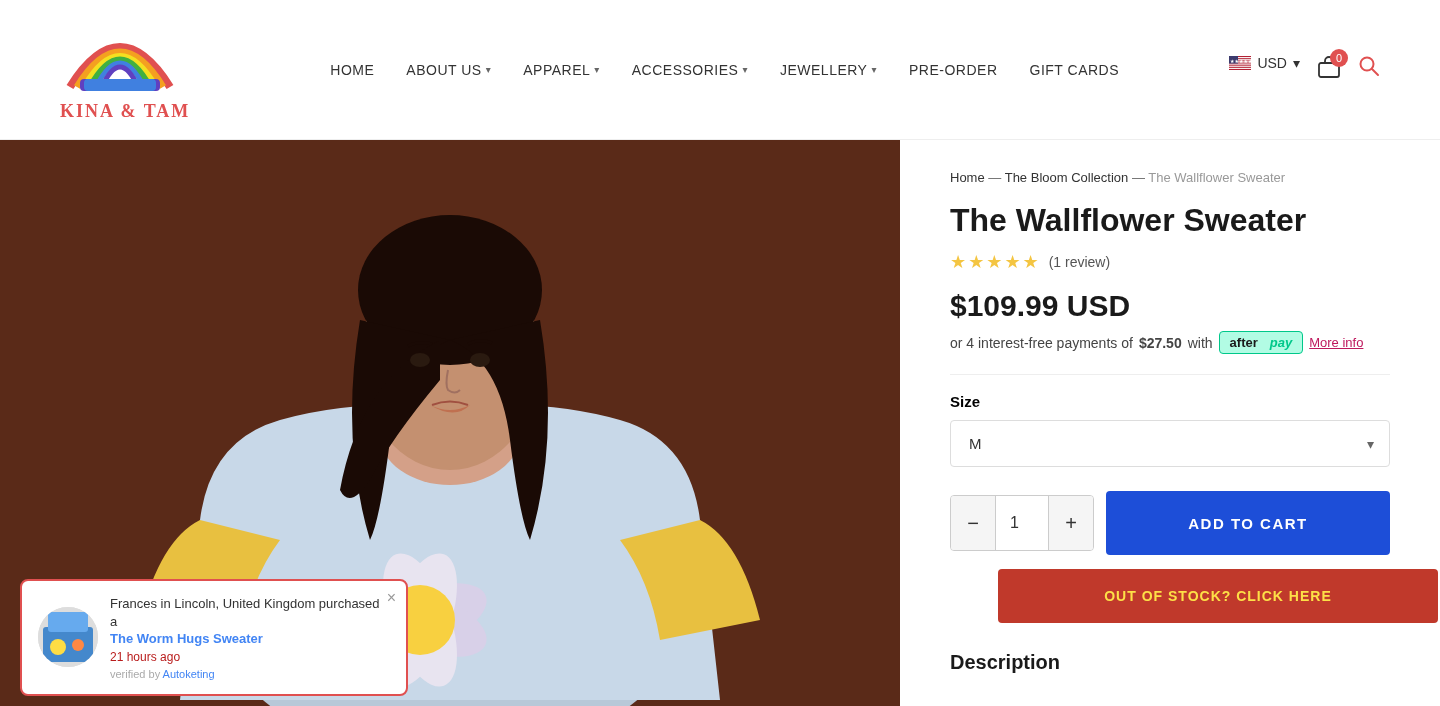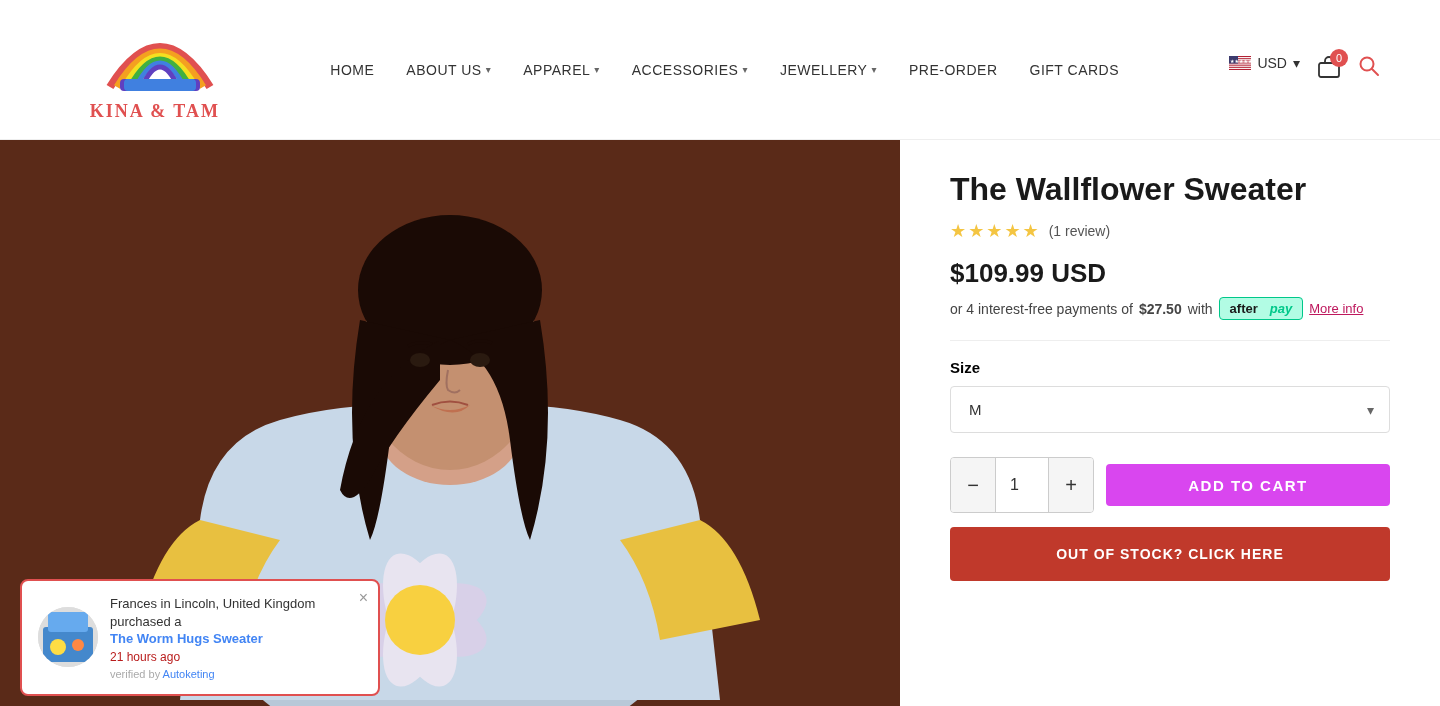--- a/index.html
+++ b/index.html
@@ -1,20 +1,20 @@
 <!DOCTYPE html>
 <html><head>
   <meta charset="utf-8">
   <style>
     * { margin: 0; padding: 0; box-sizing: border-box; }
     body { font-family: -apple-system, BlinkMacSystemFont, 'Segoe UI', Arial, sans-serif; background: #fff; width: 1440px; min-height: 706px; overflow-x: hidden; }
 
     
     .header { display: flex; align-items: center; justify-content: space-between; padding: 10px 60px; border-bottom: 1px solid #eee; height: 140px; }
-    .logo-area { display: flex; flex-direction: column; align-items: flex-end; width: 160px; }
+    .logo-area { display: flex; flex-direction: column; align-items: flex-start; width: 160px; }
     .logo-rainbow { width: 120px; height: 80px; }
     .logo-text { font-family: Georgia, serif; color: #e05050; font-size: 18px; font-weight: bold; letter-spacing: 2px; margin-top: 4px; }
 
     .nav { display: flex; align-items: center; gap: 32px; }
     .nav-item { font-size: 14px; font-weight: 500; color: #333; text-decoration: none; cursor: pointer; display: flex; align-items: center; gap: 4px; letter-spacing: 0.5px; }
     .nav-arrow { font-size: 10px; color: #666; }
 
     .header-right { display: flex; align-items: flex-start; gap: 16px; }
     .currency-btn { display: flex; align-items: center; gap: 6px; font-size: 14px; color: #333; cursor: pointer; border: none; background: none; }
     .cart-btn { position: relative; background: none; border: none; cursor: pointer; }
@@ -22,21 +22,21 @@
     .search-btn { background: none; border: none; cursor: pointer; color: #e05050; font-size: 20px; }
 
     
     .main { display: flex; padding: 0; }
 
     
     .product-image-area { width: 900px; min-height: 566px; position: relative; overflow: hidden; }
     .product-image-placeholder { width: 100%; height: 566px; background: linear-gradient(135deg, #6b3a2a 0%, #4a2015 40%, #8b4513 100%); position: relative; display: flex; align-items: center; justify-content: center; overflow: hidden; }
 
     
-    .notification-popup { position: absolute; bottom: 10px; left: 20px; background: #fff; border: 2px solid #e05050; border-radius: 8px; padding: 14px 16px; display: flex; align-items: center; gap: 12px; width: 360px; z-index: 10; }
+    .notification-popup { position: absolute; bottom: 10px; left: 20px; background: #fff; border: 2px solid #e05050; border-radius: 8px; padding: 14px 16px; display: flex; align-items: center; gap: 12px; width: 388px; z-index: 10; }
     .notif-avatar { width: 60px; height: 60px; border-radius: 50%; background: #ddd; overflow: hidden; flex-shrink: 0; }
     .notif-text { flex: 1; }
     .notif-name { font-size: 13px; color: #333; line-height: 1.4; }
     .notif-product { font-size: 13px; color: #4285f4; font-weight: 600; cursor: pointer; }
     .notif-time { font-size: 12px; color: #b91c1c; margin-top: 4px; }
     .notif-close { position: absolute; top: 8px; right: 10px; background: none; border: none; font-size: 16px; color: #999; cursor: pointer; }
     .notif-footer { font-size: 11px; color: #aaa; margin-top: 4px; }
     .notif-footer a { color: #4285f4; }
 
     
@@ -48,45 +48,45 @@
     .breadcrumb .current { color: #999; }
 
     .product-title { font-size: 32px; font-weight: 700; color: #1a1a1a; margin-bottom: 12px; line-height: 1.2; }
 
     
     .stars-row { display: flex; align-items: center; gap: 8px; margin-bottom: 16px; }
     .stars { color: #f4c542; font-size: 18px; letter-spacing: 2px; }
     .review-count { font-size: 14px; color: #555; }
 
     
-    .price { font-size: 26px; font-weight: 600; color: #1a1a1a; margin-bottom: 8px; }
+    .price { font-size: 30px; font-weight: 600; color: #1a1a1a; margin-bottom: 8px; }
     .afterpay-row { font-size: 14px; color: #444; margin-bottom: 20px; display: flex; align-items: center; gap: 6px; flex-wrap: wrap; }
     .afterpay-badge { background: #b2fce4; color: #1a1a1a; border-radius: 4px; padding: 3px 10px; font-size: 13px; font-weight: 600; border: 1px solid #00c88a; display: inline-flex; align-items: center; gap: 12px; }
     .afterpay-badge .after { color: #1a1a1a; }
     .afterpay-badge .pay { color: #00c88a; font-style: italic; }
     .more-info { color: #be185d; font-size: 13px; text-decoration: underline; cursor: pointer; }
 
     
     .divider { border: none; border-top: 1px solid #eee; margin: 18px 0; }
 
     
     .size-label { font-size: 15px; font-weight: 600; color: #000000; margin-bottom: 10px; }
     .size-select-wrapper { position: relative; margin-bottom: 24px; }
     .size-select { width: 100%; padding: 14px 18px; border: 1px solid #ddd; border-radius: 4px; font-size: 15px; color: #333; appearance: none; background: #fff; cursor: pointer; }
     .size-chevron { position: absolute; right: 16px; top: 50%; transform: translateY(-50%); font-size: 14px; color: #666; pointer-events: none; }
 
     
     .qty-cart-row { display: flex; align-items: center; gap: 12px; margin-bottom: 14px; }
     .qty-control { display: flex; align-items: center; border: 1px solid #ccc; border-radius: 4px; overflow: hidden; }
     .qty-btn { width: 44px; height: 54px; background: #f5f5f5; border: none; font-size: 20px; cursor: pointer; color: #333; display: flex; align-items: center; justify-content: center; }
     .qty-value { width: 54px; height: 54px; border: none; border-left: 1px solid #ccc; border-right: 1px solid #ccc; text-align: center; font-size: 16px; font-weight: 500; color: #333; background: #fff; }
-    .add-to-cart-btn { flex: 1; height: 42px; background: #d946ef; color: white; border: none; font-size: 15px; font-weight: 700; letter-spacing: 1.5px; cursor: pointer; border-radius: 4px; text-transform: uppercase; }
-
-    
-    .out-of-stock-btn { width: 100%; height: 54px; background: #c0392b; color: #ffffff; border: none; font-size: 14px; font-weight: 700; letter-spacing: 1px; cursor: pointer; border-radius: 4px; text-transform: uppercase; margin-bottom: 20px; }
+    .add-to-cart-btn { flex: 1; height: 64px; background: #1d4ed8; color: white; border: none; font-size: 15px; font-weight: 700; letter-spacing: 1.5px; cursor: pointer; border-radius: 4px; text-transform: uppercase; }
+
+    
+    .out-of-stock-btn { width: 100%; height: 54px; background: #c0392b; color: #fde047; border: none; font-size: 14px; font-weight: 700; letter-spacing: 1px; cursor: pointer; border-radius: 4px; text-transform: uppercase; margin-bottom: 20px; margin-left: 48px; }
 
     
     .description-title { font-size: 20px; font-weight: 700; color: #1a1a1a; margin-top: 8px; }
   </style>
 </head>
 <body>
 
 <header class="header">
 
   <div class="logo-area">
@@ -232,20 +232,27 @@
           <span> </span><span>by</span>
           <a>Autoketing</a>
         </div>
       </div>
       <button class="notif-close">×</button>
     </div>
   </div>
 
   <div class="product-details">
     
+    <div class="breadcrumb">
+      <a>Home</a>
+      <span> — </span>
+      <a>The Bloom Collection</a>
+      <span> — </span>
+      <span class="current">The Wallflower Sweater</span>
+    </div>
 
     
     <h1 class="product-title">The Wallflower Sweater</h1>
 
     
     <div class="stars-row">
       <span class="stars">★★★★★</span>
       <span class="review-count">(1 review)</span>
     </div>
 
@@ -286,14 +293,15 @@
         <input class="qty-value" type="number" value="1" min="1" style="">
         <button class="qty-btn">+</button>
       </div>
       <button class="add-to-cart-btn">ADD TO CART</button>
     </div>
 
     
     <button class="out-of-stock-btn">OUT OF STOCK? CLICK HERE</button>
 
     
+    <div class="description-title">Description</div>
   </div>
 </div>
 
 </body></html>

